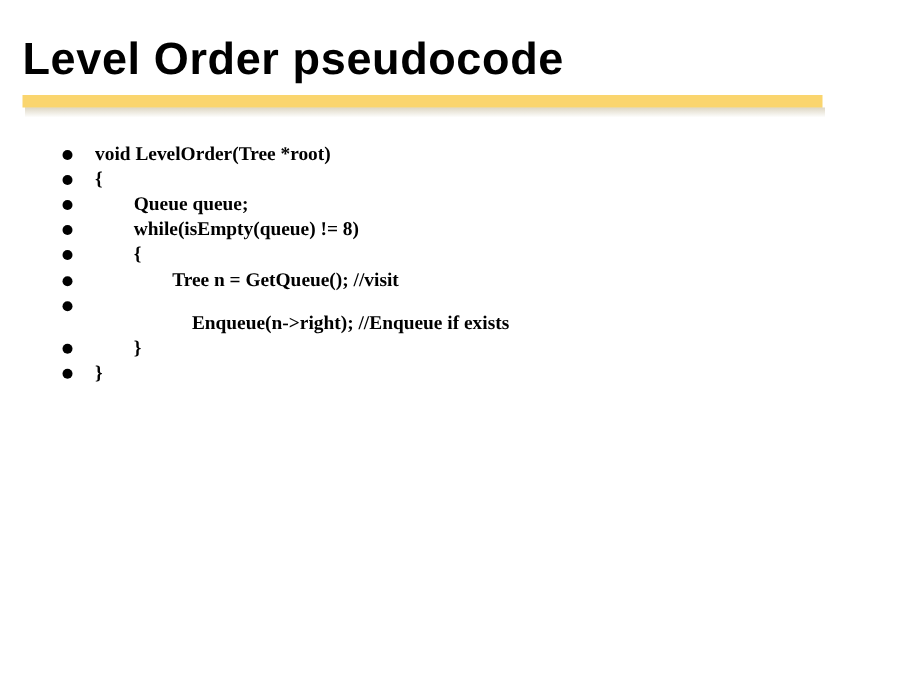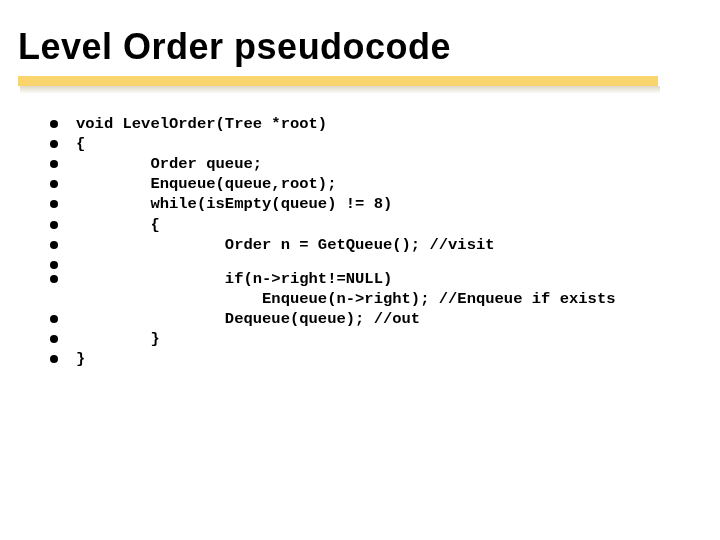--- a/index.html
+++ b/index.html
@@ -67,21 +67,21 @@
     flex: 0 0 auto;
   }
   .no-bullet {
     width: 8px;
     height: 8px;
     margin-right: 18px;
     flex: 0 0 auto;
     visibility: hidden;
   }
   .code {
-    font-family: Liberation Mono, monospace;
+    font-family: Liberation Serif, serif;
     font-weight: bold;
     font-size: 15.5px;
     color: #000;
     white-space: pre;
     line-height: 1.3;
   }
 </style>
 </head>
 <body>
 
@@ -98,52 +98,40 @@
       <div class="row">
         <span class="bullet"></span>
         <span class="code">void LevelOrder(Tree *root)</span>
       </div>
       <div class="row">
         <span class="bullet"></span>
         <span class="code">{</span>
       </div>
       <div class="row">
         <span class="bullet"></span>
-        <span class="code">        Order queue;</span>
-      </div>
-      <div class="row">
-        <span class="bullet"></span>
-        <span class="code">        Enqueue(queue,root);</span>
+        <span class="code">        Queue queue;</span>
       </div>
       <div class="row">
         <span class="bullet"></span>
         <span class="code">        while(isEmpty(queue) != 8)</span>
       </div>
       <div class="row">
         <span class="bullet"></span>
         <span class="code">        {</span>
       </div>
       <div class="row">
         <span class="bullet"></span>
-        <span class="code">                Order n = GetQueue(); //visit</span>
+        <span class="code">                Tree n = GetQueue(); //visit</span>
       </div>
       <div class="row">
         <span class="bullet"></span>
       </div>
       <div class="row">
-        <span class="bullet"></span>
-        <span class="code">                if(n-&gt;right!=NULL)</span>
-      </div>
-      <div class="row">
         <span class="no-bullet"></span>
         <span class="code">                    Enqueue(n-&gt;right); //Enqueue if exists</span>
-      </div>
-      <div class="row">
-        <span class="bullet"></span>
-        <span class="code">                Dequeue(queue); //out</span>
       </div>
       <div class="row">
         <span class="bullet"></span>
         <span class="code">        }</span>
       </div>
       <div class="row">
         <span class="bullet"></span>
         <span class="code">}</span>
       </div>
     </div>

